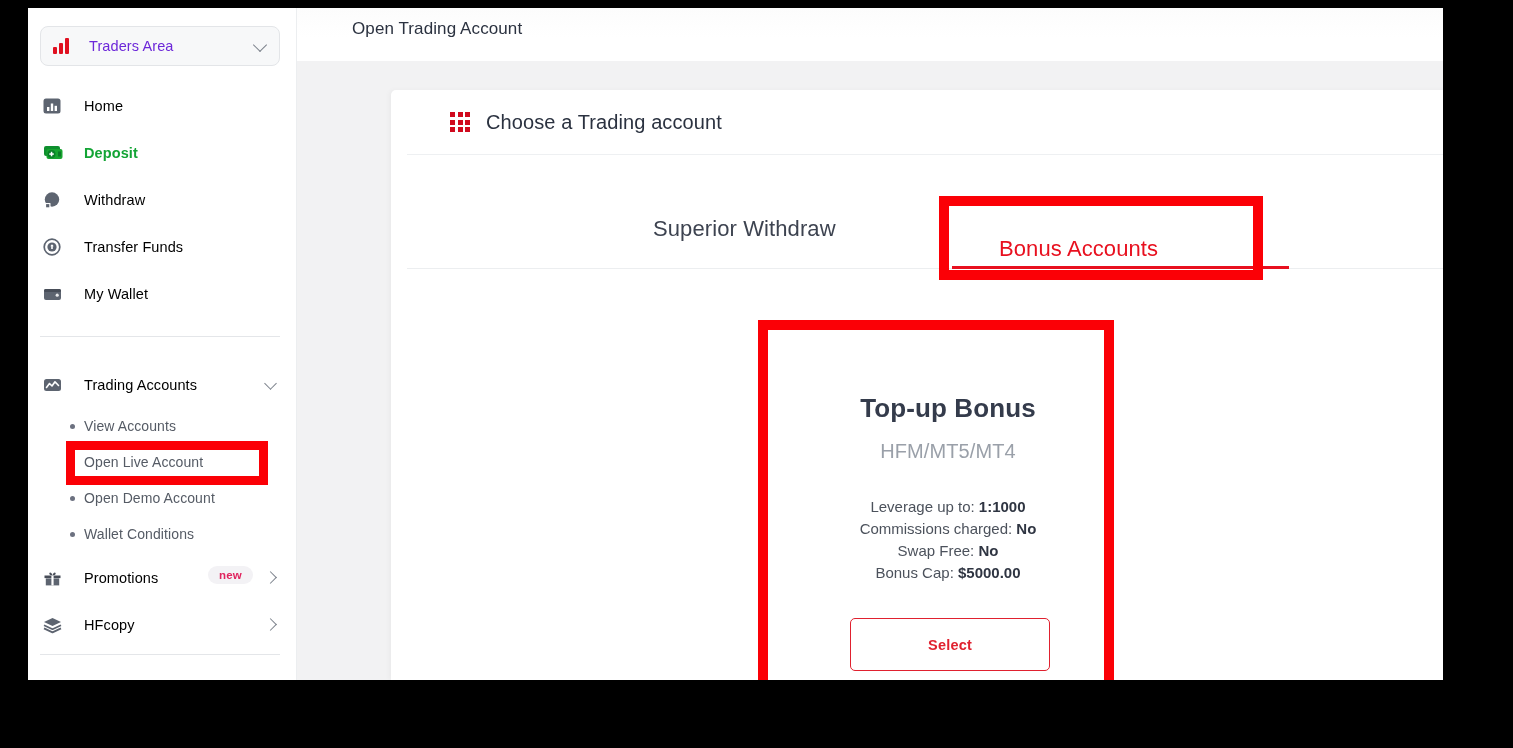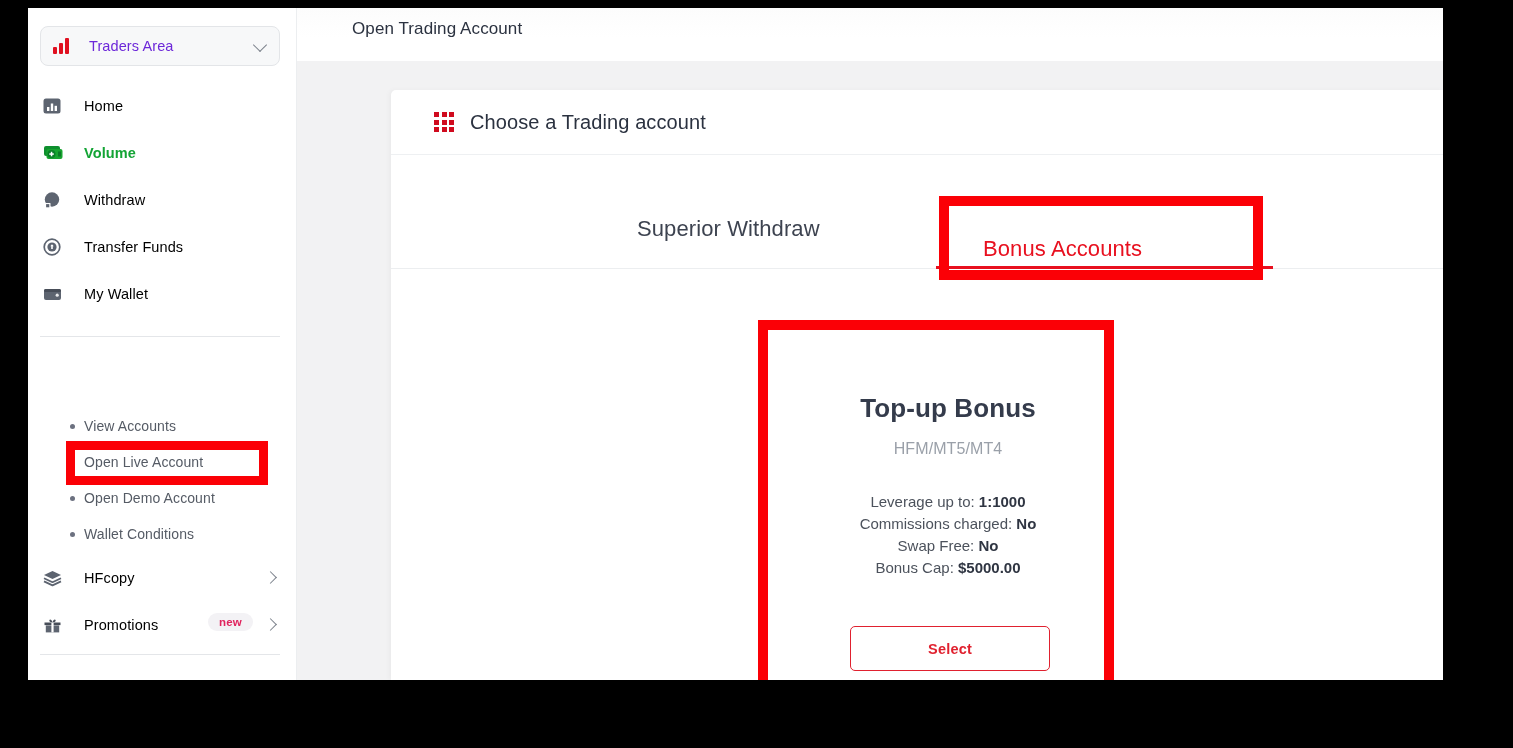--- a/index.html
+++ b/index.html
@@ -175,20 +175,21 @@
 
   #panel {
     position: absolute;
     left: 94px;
     top: 82px;
     width: 1052px;
     min-height: 590px;
     background: #ffffff;
     border-radius: 5px 0 0 0;
     box-shadow: -2px 0 5px rgba(0,0,0,.035);
+    padding-left: 16px;
   }
 
   #panel-head {
     height: 65px;
     display: flex;
     align-items: center;
     padding-left: 43px;
     border-bottom: 1px solid #eef0f2;
     box-sizing: border-box;
   }
@@ -249,38 +250,38 @@
   }
   #card-title {
     margin-top: 56px;
     font-size: 26px;
     font-weight: 700;
     color: #343b4b;
     letter-spacing: .1px;
   }
   #card-sub {
     margin-top: 16px;
-    font-size: 16px;
+    font-size: 20px;
     color: #9aa0a9;
     letter-spacing: .1px;
   }
   .spec {
     margin-top: 0;
     font-size: 15px;
     color: #4c525c;
     line-height: 22px;
   }
   #specs { margin-top: 33px; }
   .spec b { color: #2f3542; font-weight: 700; }
   #select-btn {
     position: absolute;
     left: 70px;
     bottom: 20px;
     width: 200px;
-    height: 45px;
+    height: 53px;
     border: 1px solid #e0212f;
     border-radius: 5px;
     background: #ffffff;
     color: #e0212f;
     font-size: 14.5px;
     font-weight: 700;
     font-family: "Liberation Sans", sans-serif;
     letter-spacing: .2px;
     cursor: pointer;
   }
@@ -331,21 +332,21 @@
         <span class="nav-ico">
           <svg width="22" height="20" viewBox="0 0 22 20">
               <rect x="2" y="3" width="16" height="10" rx="2" fill="#0e8f2e"></rect>
               <rect x="4.5" y="6" width="16" height="10" rx="2" fill="#17a52f"></rect>
               <rect x="16" y="8.5" width="3" height="5" fill="#0b7a26"></rect>
               <circle cx="9.5" cy="11" r="4" fill="#0a8028"></circle>
               <rect x="8.8" y="8.8" width="1.5" height="4.5" fill="#fff"></rect>
               <rect x="7.3" y="10.3" width="4.5" height="1.5" fill="#fff"></rect>
             </svg>
         </span>
-        <span class="nav-label green">Volume</span>
+        <span class="nav-label green">Deposit</span>
       </div>
 
       <div class="nav-item">
         <span class="nav-ico">
           <svg width="20" height="20" viewBox="0 0 20 20">
               <circle cx="10" cy="9.5" r="7.2" fill="#5d6470"></circle>
               <path d="M3 13 h5.3 v5.3 z" fill="#fff"></path>
               <path d="M3.6 13.6 h4 v4 z" fill="#5d6470"></path>
               <path d="M3.6 13.6 h4 v4 z" fill="none" stroke="#fff" stroke-width="1"></path>
               <rect x="3.2" y="13.2" width="5" height="5" fill="#fff"></rect>
@@ -375,20 +376,32 @@
               <circle cx="15.2" cy="11.2" r="1.6" fill="#e9eaec"></circle>
             </svg>
         </span>
         <span class="nav-label">My Wallet</span>
       </div>
 
     </div>
 
     <div class="divider" id="div-top"></div>
 
+    <div class="nav" style="top:353px">
+      <div class="nav-item">
+        <span class="nav-ico">
+          <svg width="22" height="20" viewBox="0 0 22 20">
+              <rect x="2" y="4" width="17" height="12" rx="2.5" fill="#5d6470"></rect>
+              <path d="M4.5 12.5 L7.5 8.5 L10 11 L13 6.8 L16.5 10.5" fill="none" stroke="#fff" stroke-width="1.6" stroke-linejoin="round" stroke-linecap="round"></path>
+            </svg>
+        </span>
+        <span class="nav-label">Trading Accounts</span>
+        <span class="nav-chev down"></span>
+      </div>
+    </div>
 
     <div class="subnav" style="top:400px">
       <div class="sub-item">
         <span class="sub-dot"></span>
         <span class="sub-label">View Accounts</span>
       </div>
       <div class="sub-item">
         <span class="sub-dot active"></span>
         <span class="sub-label">Open Live Account</span>
       </div>
@@ -396,43 +409,43 @@
         <span class="sub-dot"></span>
         <span class="sub-label">Open Demo Account</span>
       </div>
       <div class="sub-item">
         <span class="sub-dot"></span>
         <span class="sub-label">Wallet Conditions</span>
       </div>
     </div>
 
     <div class="nav" style="top:546px">
-      <div class="nav-item">
-        <span class="nav-ico">
-          <svg width="22" height="20" viewBox="0 0 22 20">
-              <path d="M10.5 3 L19 7 L10.5 11 L2 7 z" fill="#5d6470"></path>
-              <path d="M2 10.2 L10.5 14.2 L19 10.2" fill="none" stroke="#5d6470" stroke-width="1.8" stroke-linejoin="round"></path>
-              <path d="M2 13.4 L10.5 17.4 L19 13.4" fill="none" stroke="#5d6470" stroke-width="1.8" stroke-linejoin="round"></path>
-            </svg>
-        </span>
-        <span class="nav-label">HFcopy</span>
-        <span class="nav-chev right"></span>
-      </div>
-
       <div class="nav-item">
         <span class="nav-ico">
           <svg width="22" height="20" viewBox="0 0 22 20">
               <rect x="2.5" y="7.5" width="16" height="2.6" fill="#474d58"></rect>
               <rect x="3.8" y="10.4" width="13.4" height="7" fill="#5d6470"></rect>
               <rect x="9.4" y="4.2" width="2.2" height="13.2" fill="#fff"></rect>
               <path d="M10.5 7.5 C8.5 7.5 6.8 6.5 7.4 5.1 C8 3.8 10 5 10.5 7.5 C11 5 13 3.8 13.6 5.1 C14.2 6.5 12.5 7.5 10.5 7.5z" fill="#474d58"></path>
             </svg>
         </span>
         <span class="nav-label">Promotions</span>
         <span class="badge-new">new</span>
+        <span class="nav-chev right"></span>
+      </div>
+
+      <div class="nav-item">
+        <span class="nav-ico">
+          <svg width="22" height="20" viewBox="0 0 22 20">
+              <path d="M10.5 3 L19 7 L10.5 11 L2 7 z" fill="#5d6470"></path>
+              <path d="M2 10.2 L10.5 14.2 L19 10.2" fill="none" stroke="#5d6470" stroke-width="1.8" stroke-linejoin="round"></path>
+              <path d="M2 13.4 L10.5 17.4 L19 13.4" fill="none" stroke="#5d6470" stroke-width="1.8" stroke-linejoin="round"></path>
+            </svg>
+        </span>
+        <span class="nav-label">HFcopy</span>
         <span class="nav-chev right"></span>
       </div>
     </div>
 
     <div class="divider" id="div-bottom"></div>
   </div>
 
   <div id="main">
 
     <div id="topbar">

